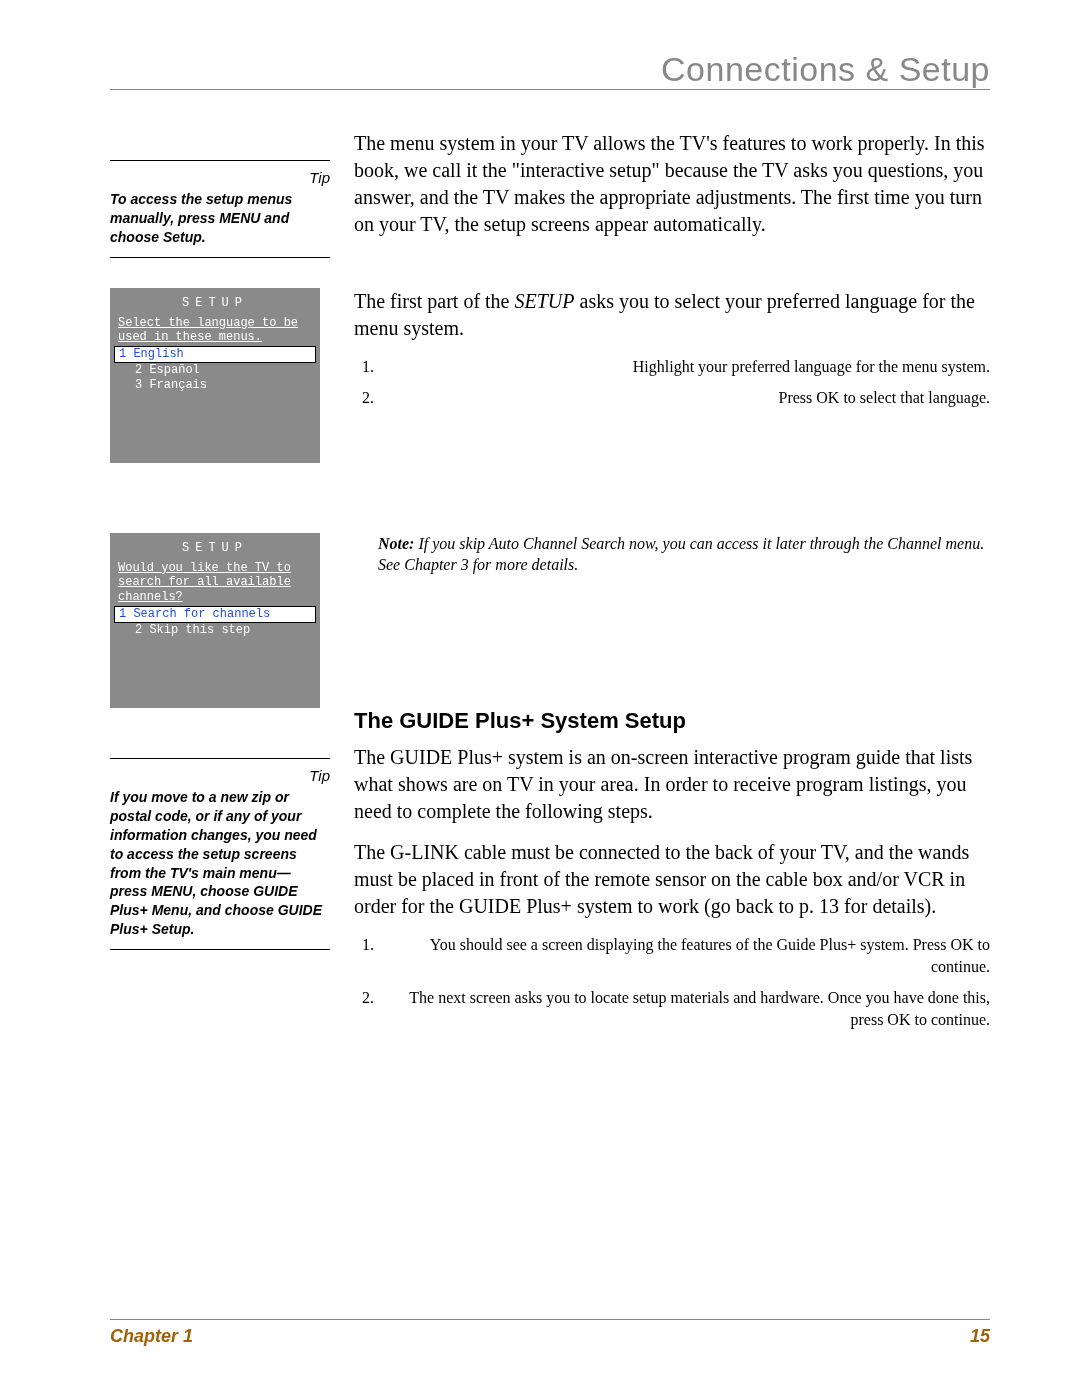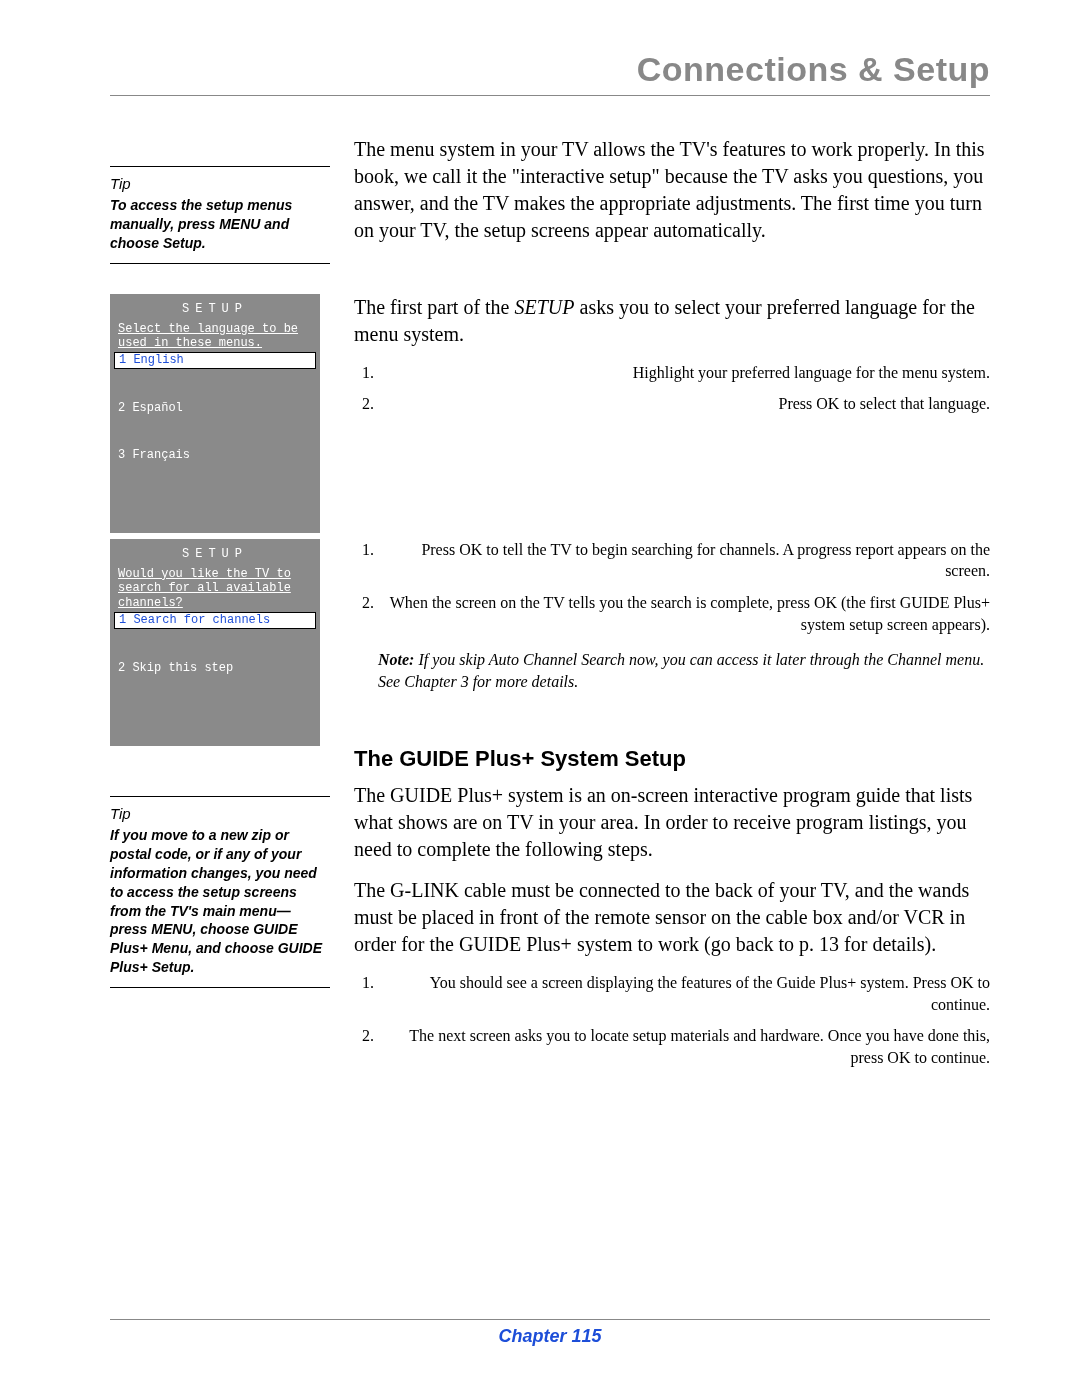--- a/index.html
+++ b/index.html
@@ -9,25 +9,24 @@
     background: #fff;
     font-family: Georgia, 'Times New Roman', serif;
     color: #000;
     position: relative;
   }
   .page {
     padding: 50px 90px 0 110px;
   }
   .header {
     border-bottom: 1px solid #888;
-    padding-bottom: 6px;
     margin-bottom: 40px;
     text-align: right;
     font-size: 34px;
-    font-weight: 700;
+    font-weight: 400;
     color: #888;
     font-family: 'Arial Black', Arial, sans-serif;
     letter-spacing: 0.5px;
   }
   .content {
     display: grid;
     grid-template-columns: 220px 1fr;
     column-gap: 24px;
   }
   h1, h2 {
@@ -52,21 +51,21 @@
     font-size: 16px;
     line-height: 1.35;
   }
   .tip-block {
     border-top: 1px solid #000;
     border-bottom: 1px solid #000;
     padding: 8px 0 10px 0;
     font-size: 14px;
     font-family: 'Segoe UI', Arial, sans-serif;
   }
-  .tip-title { font-style: italic; font-size: 15px; margin-bottom: 4px; display: block; font-weight: 500;}
+  .tip-title { font-style: italic; font-size: 15px; margin-bottom: 4px; display: block; font-weight: 500; text-align: right;}
   .tip-body { font-style: italic; font-weight: 600; line-height: 1.35; }
   .setup-box {
     width: 210px;
     background: #8a8a8a;
     padding: 4px 0 70px 0;
     font-family: 'Courier New', monospace;
     font-size: 12px;
     color: #fff;
     margin-top: 0;
   }
@@ -75,45 +74,44 @@
     letter-spacing: 6px;
     font-size: 12px;
     padding: 4px 0 6px 0;
   }
   .setup-prompt {
     padding: 0 8px 2px 8px;
     line-height: 1.2;
     text-decoration: underline;
   }
   .setup-opt {
-    padding: 0 8px;
+    padding: 0 25px;
     line-height: 1.25;
-    margin-top: 32px;
   }
   .setup-opt.sel {
     background: #fff;
     color: #1d4ed8;
     border: 1px solid #000;
     margin: 0 4px;
     padding: 0 4px;
   }
   .side-cell { grid-column: 1; }
   .main-cell { grid-column: 2; }
   .footer {
     position: absolute;
     bottom: 50px;
     left: 110px;
     right: 90px;
     border-top: 1px solid #888;
     padding-top: 6px;
     display: flex;
-    justify-content: center;
+    justify-content: space-between;
     font-family: 'Segoe UI', Arial, sans-serif;
     font-style: italic;
-    color: #1d4ed8;
+    color: #a16207;
     font-weight: 700;
     font-size: 18px;
   }
   .spacer-lg { height: 110px; }
   .spacer-md { height: 30px; }
   .inline-setup { font-style: italic; }
 </style>
 </head>
 <body>
 
@@ -157,24 +155,20 @@
 
     <div class="side-cell">
       <div class="setup-box">
         <div class="setup-title">SETUP</div>
         <div class="setup-prompt">Would you like the TV to search for all available channels?</div>
         <div class="setup-opt sel">1 Search for channels</div>
         <div class="setup-opt">2 Skip this step</div>
       </div>
     </div>
     <div class="main-cell">
-      <ol>
-        <li>Press OK to tell the TV to begin searching for channels. A progress report appears on the screen.</li>
-        <li>When the screen on the TV tells you the search is complete, press OK (the first GUIDE Plus+ system setup screen appears).</li>
-      </ol>
       <p class="note">
         <strong><span>Note: </span></strong><span> If you skip Auto Channel Search now, you can access it later through the Channel menu. See Chapter 3 for more details.</span>
       </p>
       <div class="spacer-md"></div>
     </div>
 
     <div class="side-cell">
       <div style="height:50px"></div>
       <div class="tip-block">
         <span class="tip-title">Tip</span>

